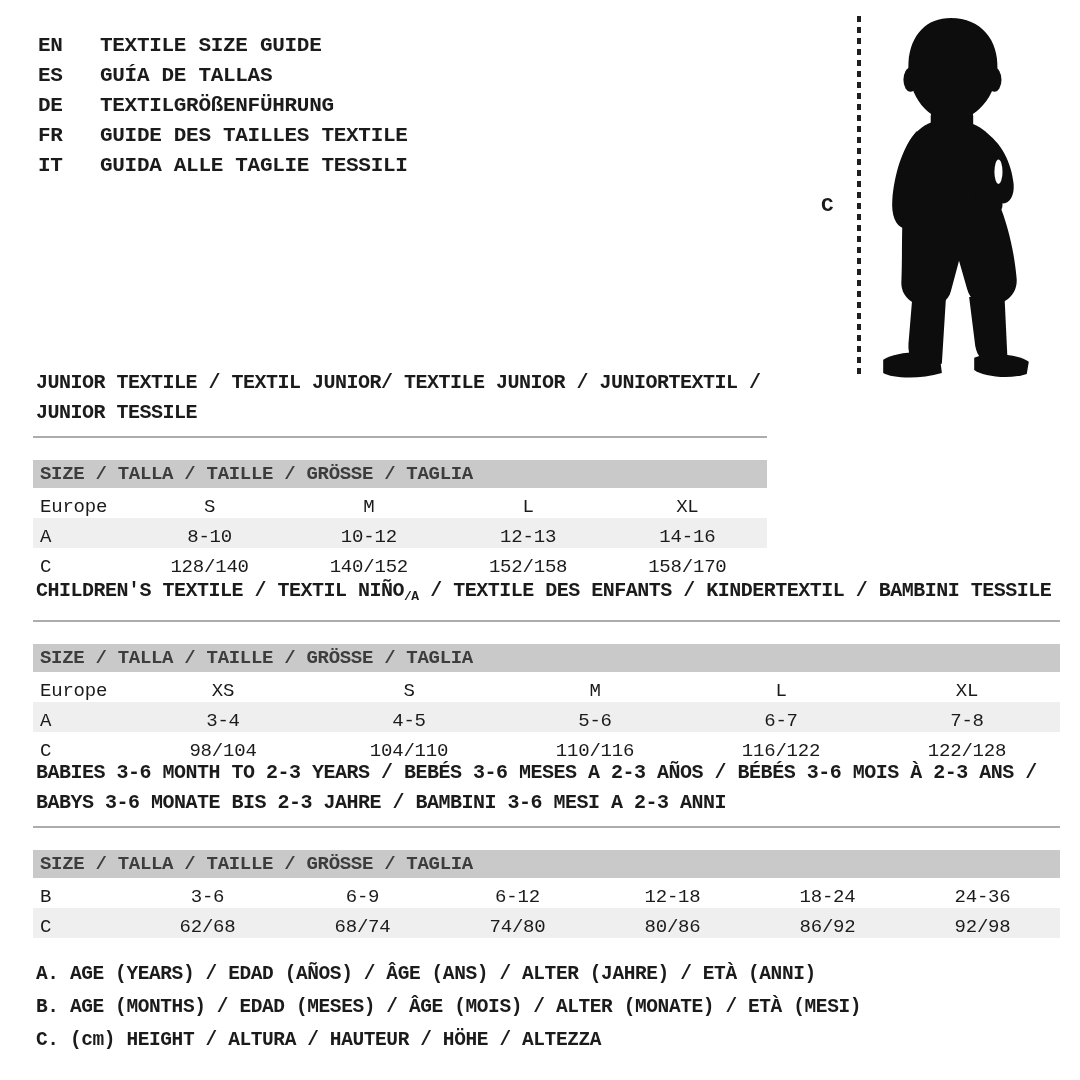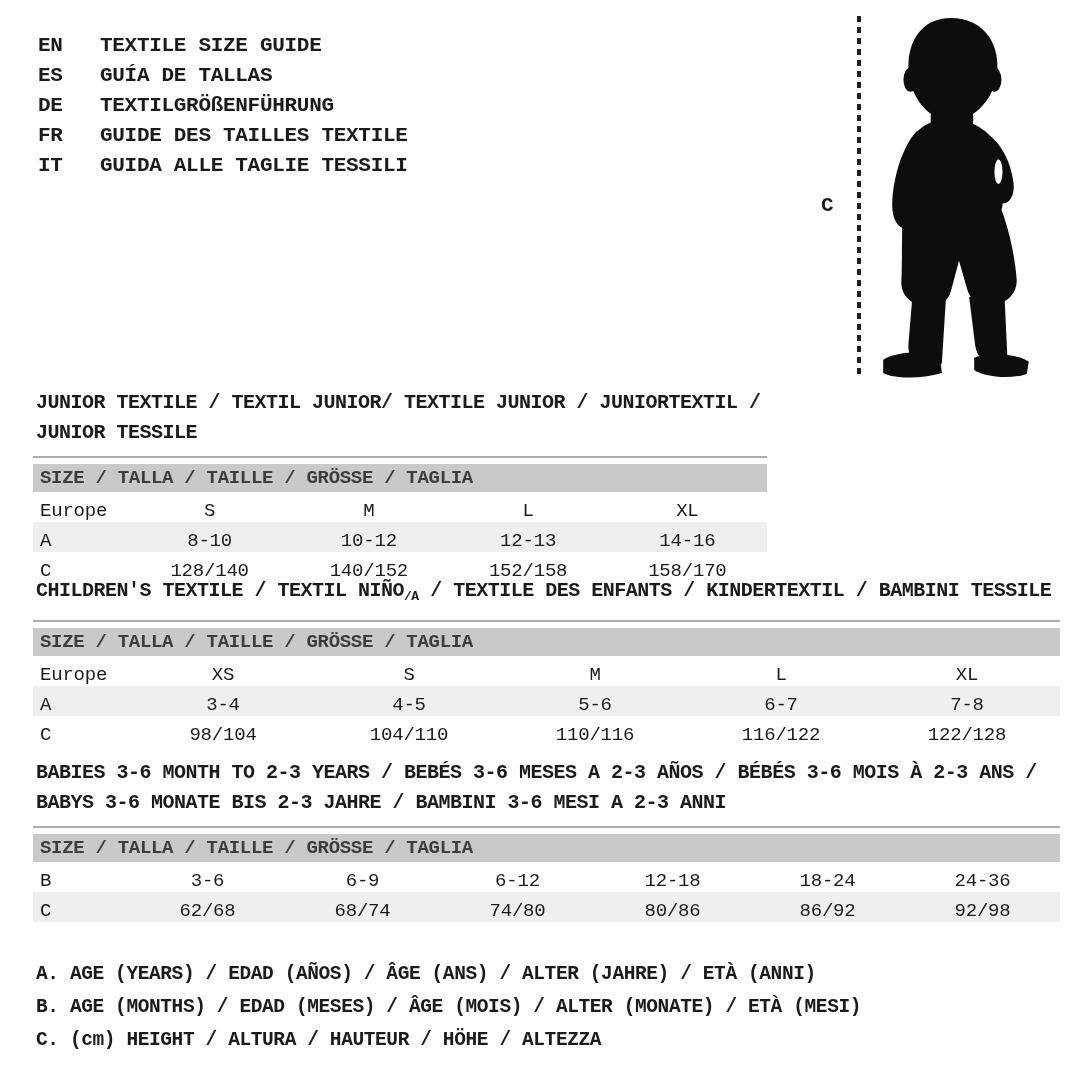--- a/index.html
+++ b/index.html
@@ -12,26 +12,26 @@
   .lang-row{display:flex;height:30px;align-items:center;font-weight:700;font-size:21px;letter-spacing:-0.3px;}
   .lang-code{width:62px;}
   
   .figure-block{position:absolute;left:815px;top:8px;width:235px;height:372px;}
   .c-label{position:absolute;left:6px;top:186px;font-size:21px;font-weight:700;}
   .measure-line{position:absolute;left:42px;top:8px;height:358px;width:4px;
     background:repeating-linear-gradient(to bottom,#1f1f1f 0 6px,transparent 6px 11px);}
   .figure-block svg{position:absolute;left:55px;top:4px;}
   
   .section{position:absolute;left:33px;}
-  .section-0{top:388px;width:734px;}
+  .section-0{top:368px;width:734px;}
   .section-1{top:576px;width:1027px;}
   .section-2{top:758px;width:1027px;}
   .sec-title{font-weight:700;font-size:20px;letter-spacing:-0.5px;line-height:30px;margin-bottom:8px;margin-left:3px;}
   .sec-title .sub{font-size:13px;vertical-align:-4px;}
-  .tbl{border-top:2px solid #adadad;padding-top:6px;}
+  .tbl{border-top:2px solid #adadad;padding-top:22px;}
   .size-bar{height:28px;background:#c9c9c9;color:#3d3d3d;font-weight:700;font-size:19px;line-height:28px;
     padding-left:7px;letter-spacing:-0.3px;}
   .trow{display:flex;height:30px;align-items:flex-end;font-size:19px;letter-spacing:-0.2px;}
   .trow.shaded{background:#efefef;}
   .tlabel{width:97px;padding-left:7px;box-sizing:border-box;}
   .tcell{flex:1;text-align:center;}
   
   .legend{position:absolute;left:36px;top:958px;font-weight:700;font-size:19.5px;line-height:33px;letter-spacing:-0.4px;}
 </style>
 </head>

